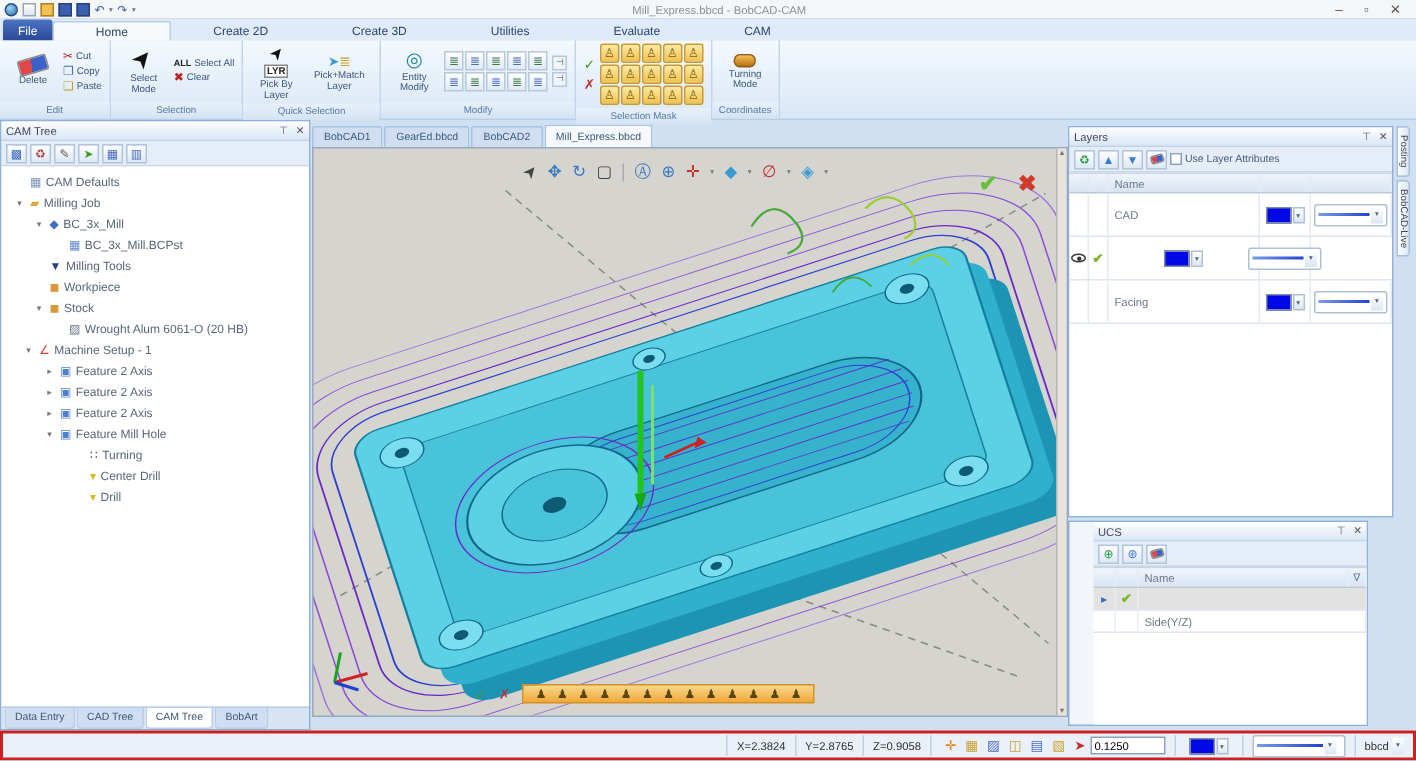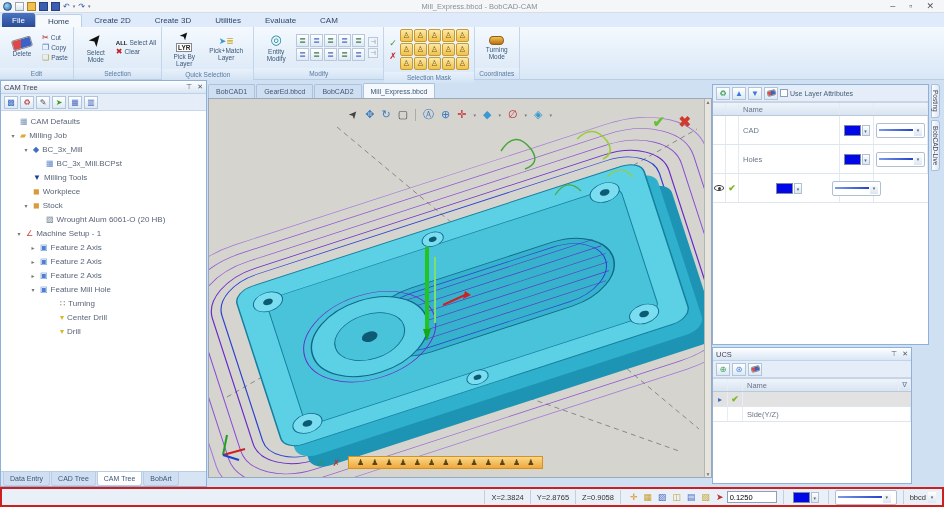--- a/index.html
+++ b/index.html
@@ -18,21 +18,21 @@
   .qsq.app { border-radius:50%; background:radial-gradient(circle at 35% 35%, #9fd4f0, #2b6cb0); border-color:#1d4e86; }
   .tiny-dd { font-size:5px; color:#6a7686; }
   .win-title { position:absolute; left:15px; right:0; text-align:center; color:#8a9099; font-size:7.5px; pointer-events:none; }
   .win-controls { margin-left:auto; display:flex; gap:14px; padding-right:10px; color:#555; font-size:9px; z-index:2; }
   .win-controls span { cursor:default; }
 
   
   .tabrow { position:absolute; left:0; top:13px; right:0; height:14px; background:#dfeafa; display:flex; align-items:flex-end; }
   .file-btn { height:14px; padding:0 10px; background:linear-gradient(#4a74c4,#2a4a96); color:#fff; font-size:8px;
               display:flex; align-items:center; border-radius:2px 2px 0 0; margin-left:2px; }
-  .rtab { height:13px; padding:0 12px; font-size:8px; color:#2c4668; display:flex; align-items:center; }
+  .rtab { height:13px; padding:0 28px; font-size:8px; color:#2c4668; display:flex; align-items:center; }
   .rtab.active { background:#f6fafd; border:1px solid #b9cfe8; border-bottom:none; border-radius:2px 2px 0 0; }
 
   
   .ribbon { position:absolute; left:0; top:27px; right:0; height:53px;
             background:linear-gradient(#f4f9fe,#dcea f8); background:linear-gradient(#f4f9fe,#d9e7f6);
             border-bottom:1px solid #b9cde4; display:flex; }
   .rgroup { display:flex; flex-direction:column; border-right:1px solid #c3d5ea; }
   .rg-items { flex:1; display:flex; align-items:center; gap:3px; padding:2px 5px; }
   .rg-label { height:11px; font-size:6.5px; color:#5a7aa2; text-align:center; line-height:11px;
               background:linear-gradient(#e8f1fb,#d3e3f4); }
@@ -121,21 +121,21 @@
   .chk { color:#7ab829; font-size:9px; font-weight:bold; }
   .swatch-combo { display:flex; align-items:center; gap:1px; }
   .swatch { width:17px; height:11px; border:1px solid #7a8aa0; }
   .ddbox { width:8px; height:11px; border:1px solid #b0c0d4; background:linear-gradient(#fff,#dce6f2);
            font-size:5px; line-height:10px; text-align:center; color:#567; }
   .line-combo { display:flex; align-items:center; gap:1px; border:1px solid #b0c0d4; border-radius:2px;
                 background:#fff; padding:1px 2px; }
   .lline { width:34px; height:2px; background:linear-gradient(90deg,#7a9ae8,#2244cc); }
 
   
-  #ucs { left:712px; top:347px; width:200px; height:137px; }
+  #ucs { left:712px; top:347px; width:200px; height:137px;padding-left:16px; }
   .urow { display:grid; grid-template-columns:15px 15px 1fr; align-items:center; border-bottom:1px solid #dde5ee; height:15px; }
   .urow.hdr { background:linear-gradient(#eef4fb,#d9e4f1); height:13px; font-size:7px; color:#4a6078;
               grid-template-columns:15px 15px 1fr 12px; border-bottom:1px solid #b9c9dc; }
   .urow.sel { background:#e2e2e2; }
   .urow > div { display:flex; align-items:center; height:100%; border-right:1px solid #e8edf4; justify-content:center; }
   .urow > .nm { justify-content:flex-start; padding-left:4px; font-size:7.5px; color:#6a7688; }
   .selarrow { color:#3a6ac0; font-size:8px; }
   .funnel { color:#5a7aa2; font-size:7px; }
 
   
@@ -543,20 +543,25 @@
       <line x1="8" y1="24" x2="24" y2="29" stroke="#2040d0" stroke-width="2"></line>
     </svg>
 
     <div class="vscroll">
         <span>▲</span>
         <span>▼</span>
       </div>
   </div>
 
   <div class="panel" id="layers">
+    <div class="phead">
+      <span class="ptitle">Layers</span>
+      <span class="hic">⊤</span>
+      <span class="hic">✕</span>
+    </div>
     <div class="ptools">
       <span class="tbic" style="color:#2a9a4a">♻</span>
       <span class="tbic" style="color:#3a7ad8">▲</span>
       <span class="tbic" style="color:#3a7ad8">▼</span>
       <span class="tbic"><span class="eraser-big" style="width:9px;height:6px;display:inline-block"></span></span>
       <span class="lcheck"></span>
       <span class="attr-lbl">Use Layer Attributes</span>
     </div>
     <div class="grid-table">
       <div class="lrow hdr">
@@ -577,43 +582,43 @@
             </span>
           </div>
         <div>
             <span class="line-combo">
               <span class="lline"></span>
               <span class="ddbox" style="border:none">▾</span>
             </span>
           </div>
       </div>
       <div class="lrow body">
-        <div></div>
-          <div></div>
-        <div class="nm">Holes</div>
+        <div>
+            <span class="eye"></span>
+          </div>
+        <div>
+            <span class="chk">✔</span>
+          </div>
         <div>
             <span class="swatch-combo">
               <span class="swatch" style="background-color: rgb(0, 8, 232);"></span>
               <span class="ddbox">▾</span>
             </span>
           </div>
         <div>
             <span class="line-combo">
               <span class="lline"></span>
               <span class="ddbox" style="border:none">▾</span>
             </span>
           </div>
       </div>
       <div class="lrow body">
-        <div>
-            <span class="eye"></span>
-          </div>
-        <div>
-            <span class="chk">✔</span>
-          </div>
+        <div></div>
+          <div></div>
+        <div class="nm">Facing</div>
         <div>
             <span class="swatch-combo">
               <span class="swatch" style="background-color: rgb(0, 8, 232);"></span>
               <span class="ddbox">▾</span>
             </span>
           </div>
         <div>
             <span class="line-combo">
               <span class="lline"></span>
               <span class="ddbox" style="border:none">▾</span>

